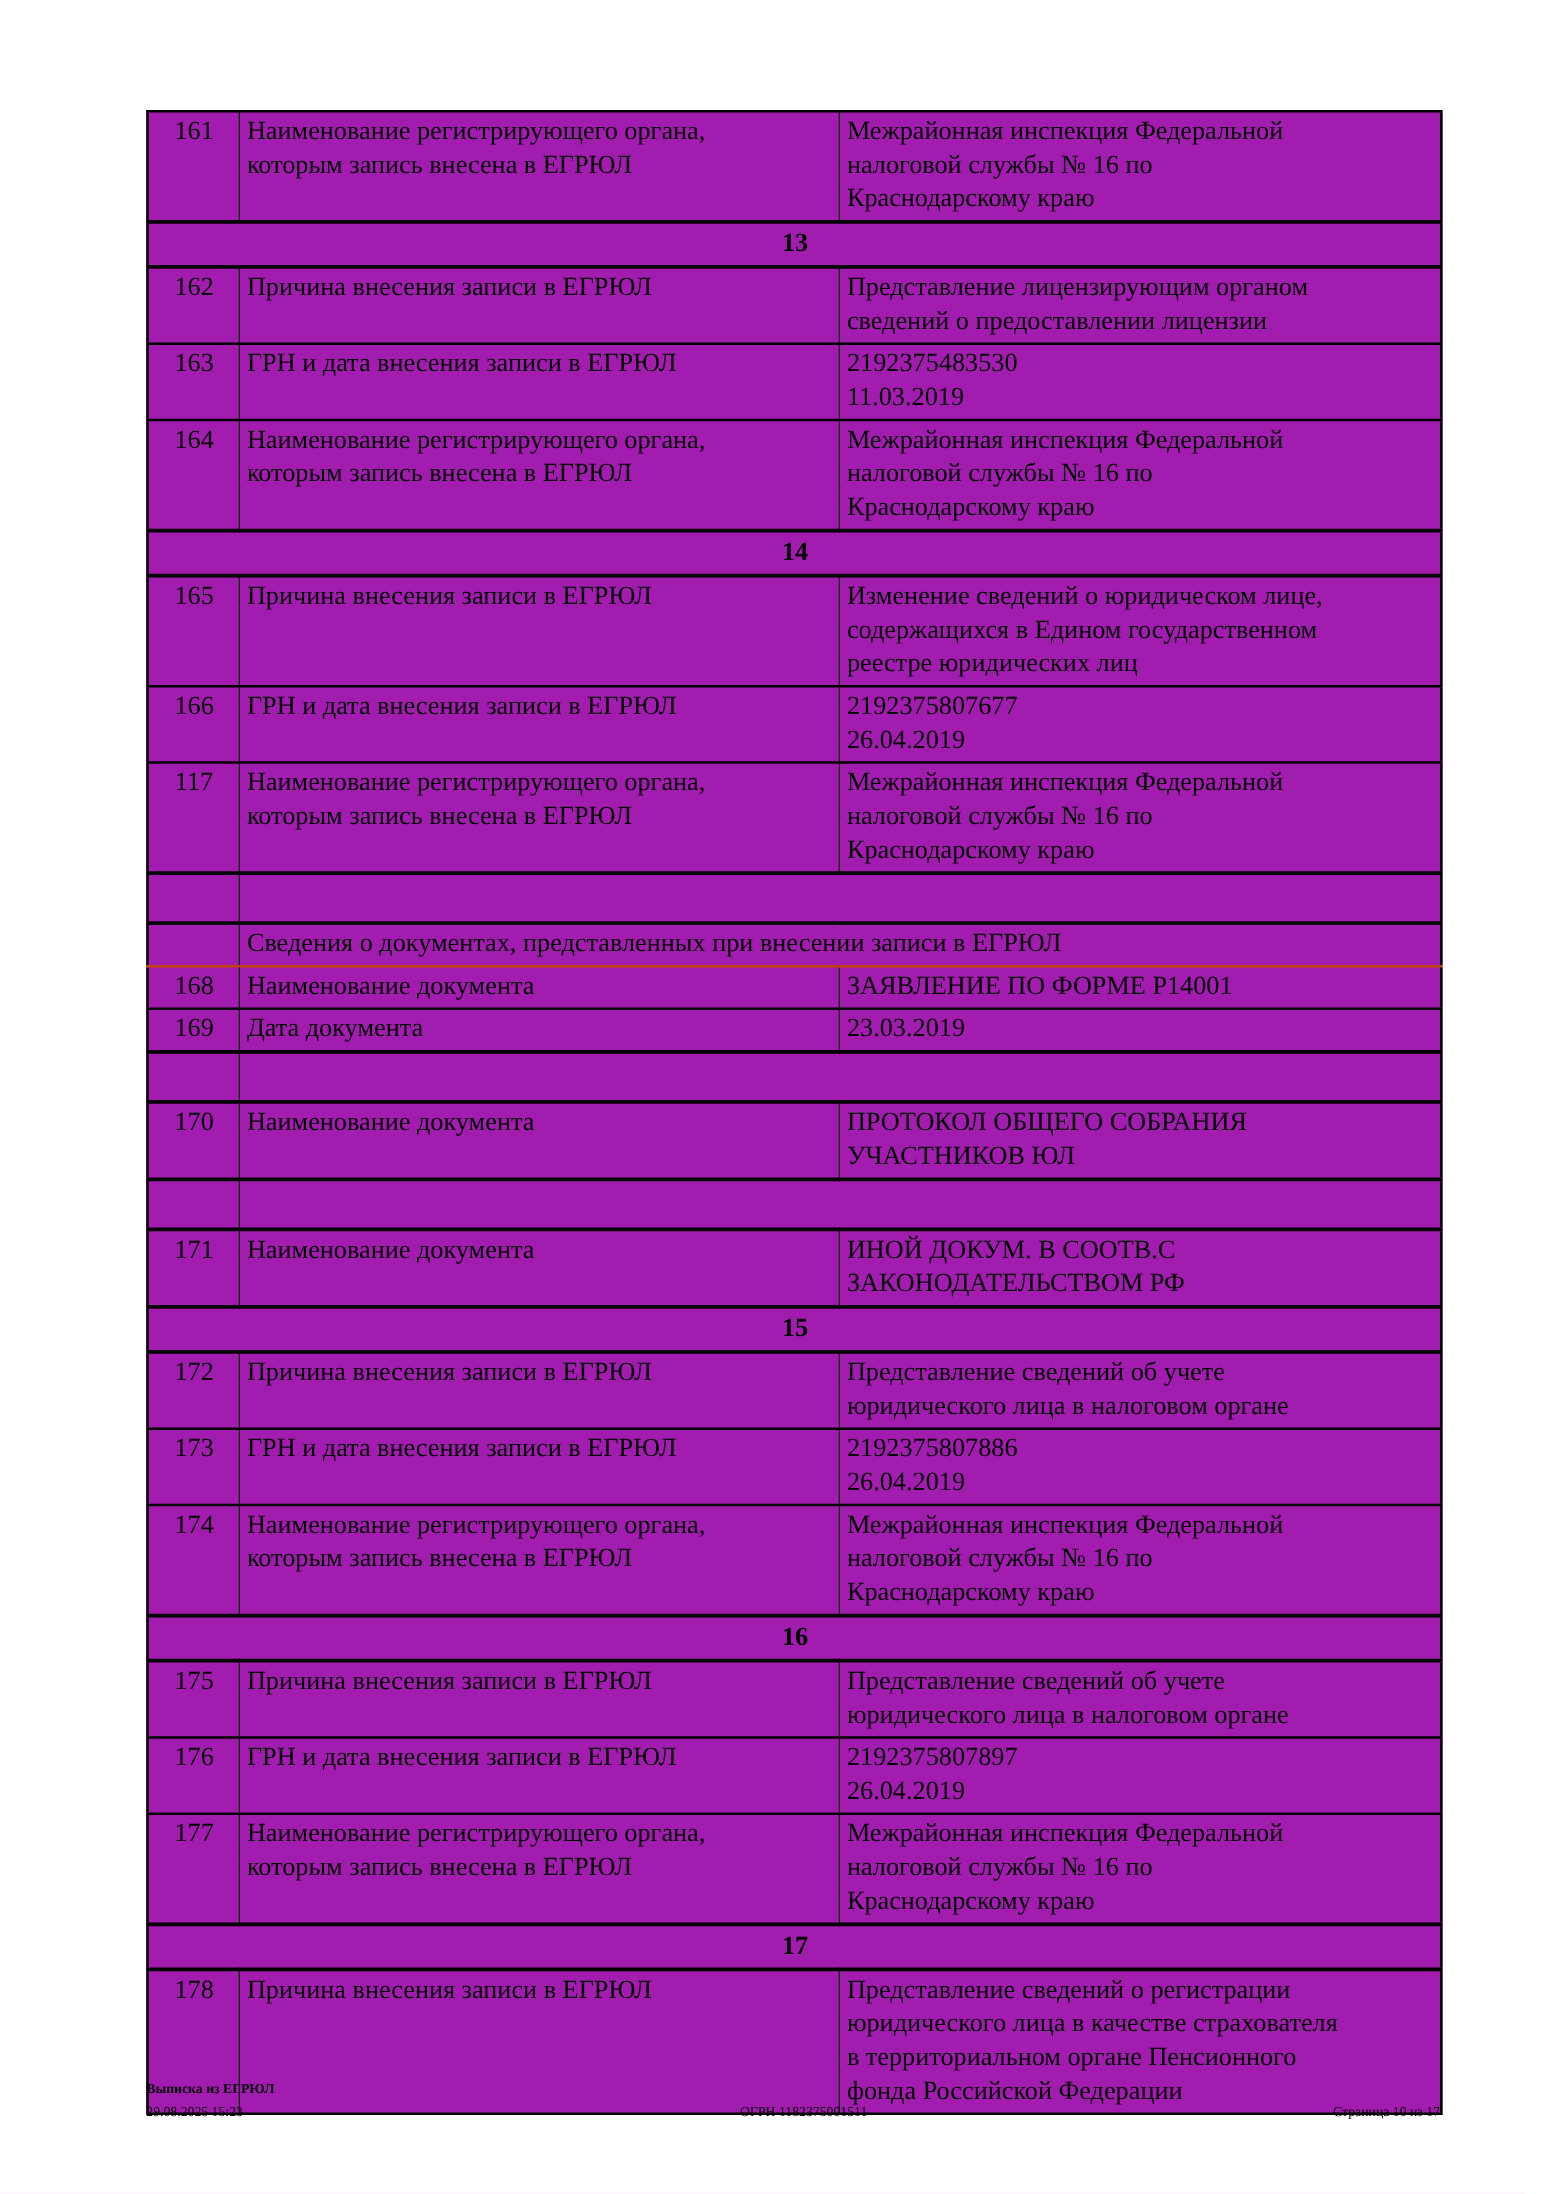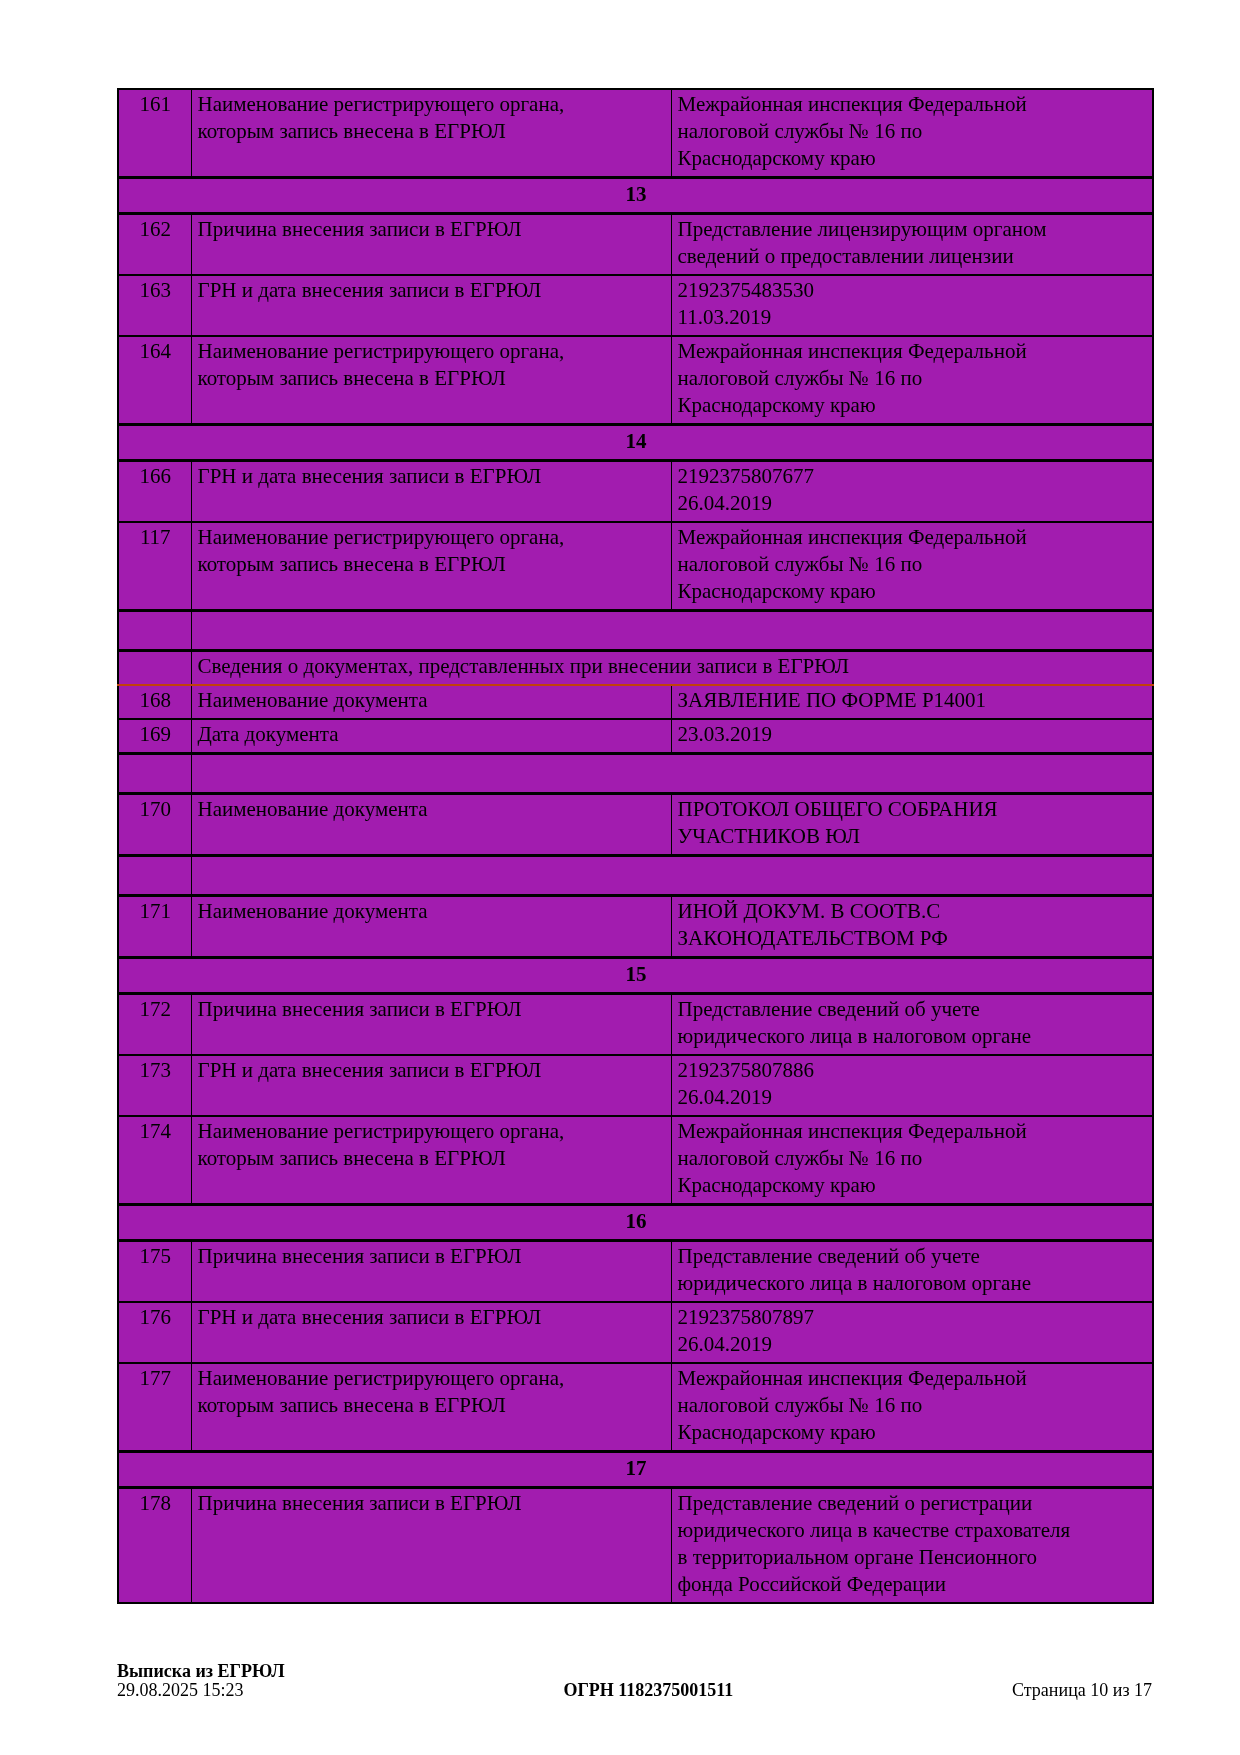--- a/index.html
+++ b/index.html
@@ -66,25 +66,25 @@
     border-bottom: 2px solid #c2410c;
   }
   .footer {
     position: absolute;
     left: 117px;
     top: 1662px;
     width: 1035px;
     display: flex;
     justify-content: space-between;
     align-items: flex-end;
-    font-size: 18px;
+    font-size: 11px;
     line-height: 19px;
   }
   .footer .f-left .f-title { font-weight: bold; }
-  .footer .f-center { text-align: center; font-weight: bold; }
+  .footer .f-center { text-align: center; }
   .footer .f-right { text-align: center; }
 </style>
 </head>
 <body>
 
 <div class="page">
   <table class="egrul">
     <colgroup>
       <col class="c-num">
       <col class="c-label">
@@ -123,20 +123,29 @@
           <td class="num">164</td>
           <td class="label">
             <div class="label-inner">Наименование регистрирующего органа, которым запись внесена в ЕГРЮЛ</div>
           </td>
           <td class="value">Межрайонная инспекция Федеральной
 налоговой службы № 16 по
 Краснодарскому краю</td>
         </tr>
         <tr class="section">
           <td colspan="3">14</td>
+        </tr>
+        <tr class="data">
+          <td class="num">165</td>
+          <td class="label">
+            <div class="label-inner">Причина внесения записи в ЕГРЮЛ</div>
+          </td>
+          <td class="value">Изменение сведений о юридическом лице,
+содержащихся в Едином государственном
+реестре юридических лиц</td>
         </tr>
         <tr class="data">
           <td class="num">166</td>
           <td class="label">
             <div class="label-inner">ГРН и дата внесения записи в ЕГРЮЛ</div>
           </td>
           <td class="value">2192375807677
 26.04.2019</td>
         </tr>
         <tr class="data">

